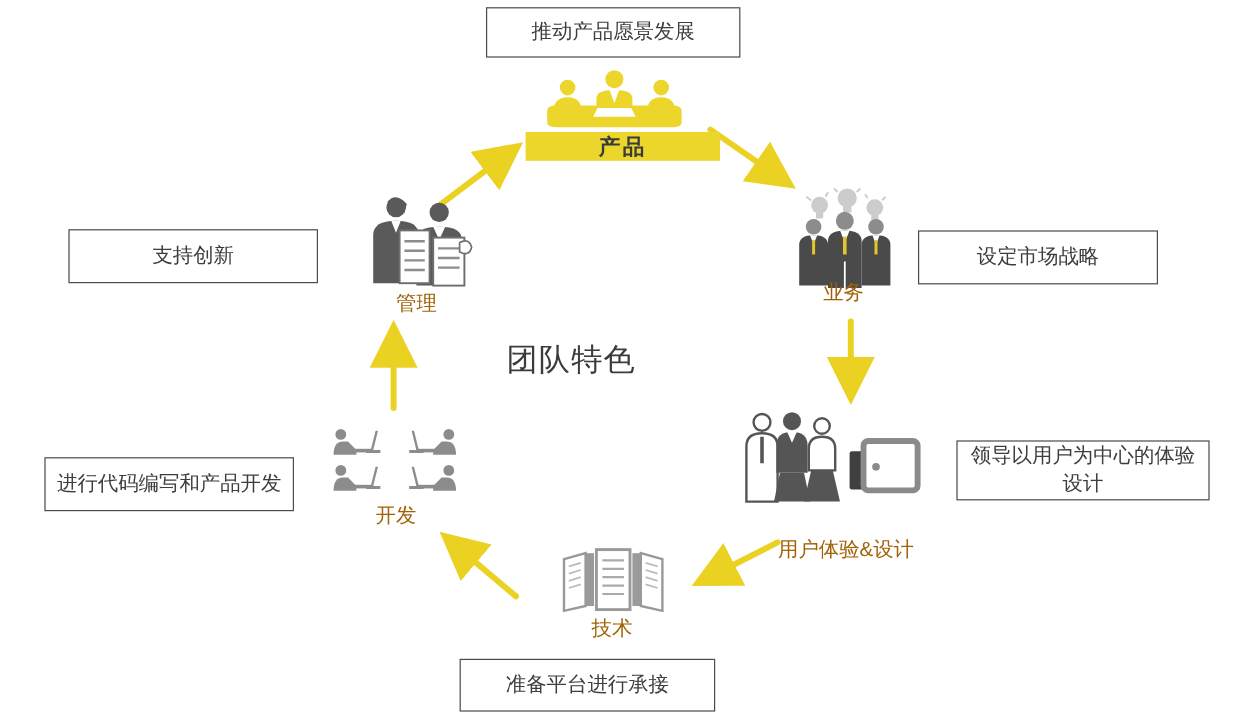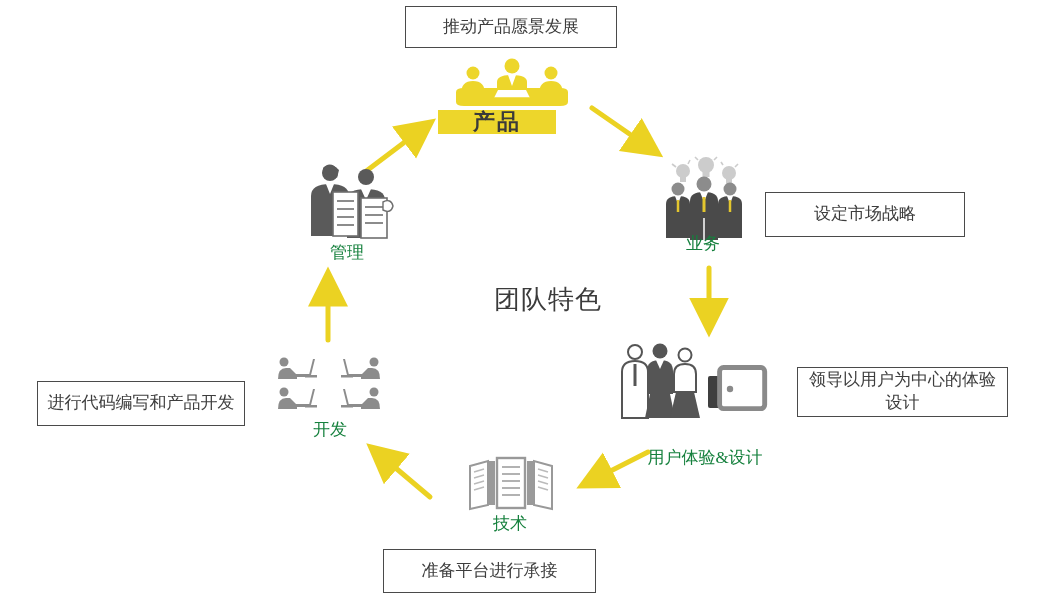--- a/index.html
+++ b/index.html
@@ -1,34 +1,34 @@
 <!DOCTYPE html>
 <html><head>
 <meta charset="utf-8">
 <style>
   html,body{margin:0;padding:0;background:#ffffff;}
   #canvas{
     position:relative;width:1045px;height:604px;background:#ffffff;
-    font-family:Liberation Serif, serif;color:#3d3d3d;overflow:hidden;
+    font-family:Liberation Sans, sans-serif;color:#3d3d3d;overflow:hidden;
   }
   .callout{
     position:absolute;box-sizing:border-box;border:1px solid #4a4a4a;background:#ffffff;
     display:flex;align-items:center;justify-content:center;text-align:center;
     font-size:17px;color:#3d3d3d;line-height:1.35;padding:2px 6px;
   }
   .node-label{
-    position:absolute;text-align:center;font-size:17px;color:#15803d;
+    position:absolute;text-align:center;font-size:17px;color:#a16207;
   }
   #product-bar{
-    position:absolute;left:438px;top:110px;width:118px;height:24px;
+    position:absolute;left:438px;top:110px;width:162px;height:24px;
     background:#EDD62B;display:flex;align-items:center;justify-content:center;
-    font-size:22px;font-weight:bold;color:#3a3a3a;letter-spacing:2px;
+    font-size:18px;font-weight:bold;color:#3a3a3a;letter-spacing:2px;
   }
   #diagram-title{
-    position:absolute;left:422px;top:282px;width:180px;text-align:right;
+    position:absolute;left:422px;top:282px;width:180px;text-align:left;
     font-size:26px;color:#3b3b3b;letter-spacing:1px;
   }
   .icon{position:absolute;}
   svg{display:block;}
 </style>
 </head>
 <body>
 
 <div id="canvas">
 
@@ -40,20 +40,21 @@
     </defs>
     <line x1="365" y1="172" x2="430" y2="123" stroke="#EBD222" stroke-width="5" stroke-linecap="round" marker-end="url(#ah)"></line>
     <line x1="592" y1="108" x2="657" y2="153" stroke="#EBD222" stroke-width="5" stroke-linecap="round" marker-end="url(#ah)"></line>
     <line x1="709" y1="268" x2="709" y2="330" stroke="#EBD222" stroke-width="5" stroke-linecap="round" marker-end="url(#ah)"></line>
     <line x1="648" y1="452" x2="583" y2="485" stroke="#EBD222" stroke-width="5" stroke-linecap="round" marker-end="url(#ah)"></line>
     <line x1="430" y1="497" x2="372" y2="448" stroke="#EBD222" stroke-width="5" stroke-linecap="round" marker-end="url(#ah)"></line>
     <line x1="328" y1="340" x2="328" y2="274" stroke="#EBD222" stroke-width="5" stroke-linecap="round" marker-end="url(#ah)"></line>
   </svg>
 
   <div class="callout" style="left:405px;top:6px;width:212px;height:42px;">推动产品愿景发展</div>
+  <div class="callout" style="left:57px;top:191px;width:208px;height:45px;">支持创新</div>
   <div class="callout" style="left:765px;top:192px;width:200px;height:45px;">设定市场战略</div>
   <div class="callout" style="left:37px;top:381px;width:208px;height:45px;">进行代码编写和产品开发</div>
   <div class="callout" style="left:797px;top:367px;width:211px;height:50px;">领导以用户为中心的体验设计</div>
   <div class="callout" style="left:383px;top:549px;width:213px;height:44px;">准备平台进行承接</div>
 
   <div id="diagram-title">团队特色</div>
 
   <div class="icon" style="left:448px;top:58px;">
     <svg width="128" height="52" viewBox="0 0 128 52">
       <g fill="#EDD62B">

